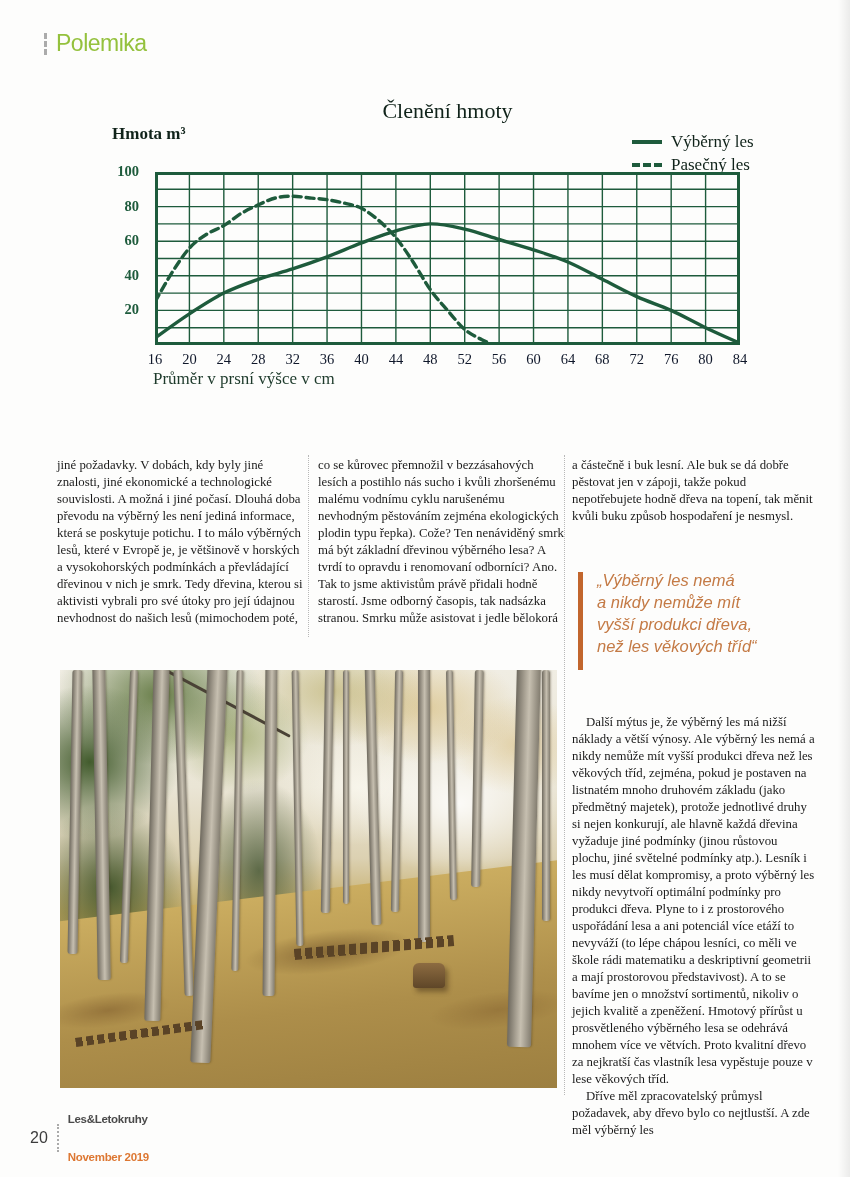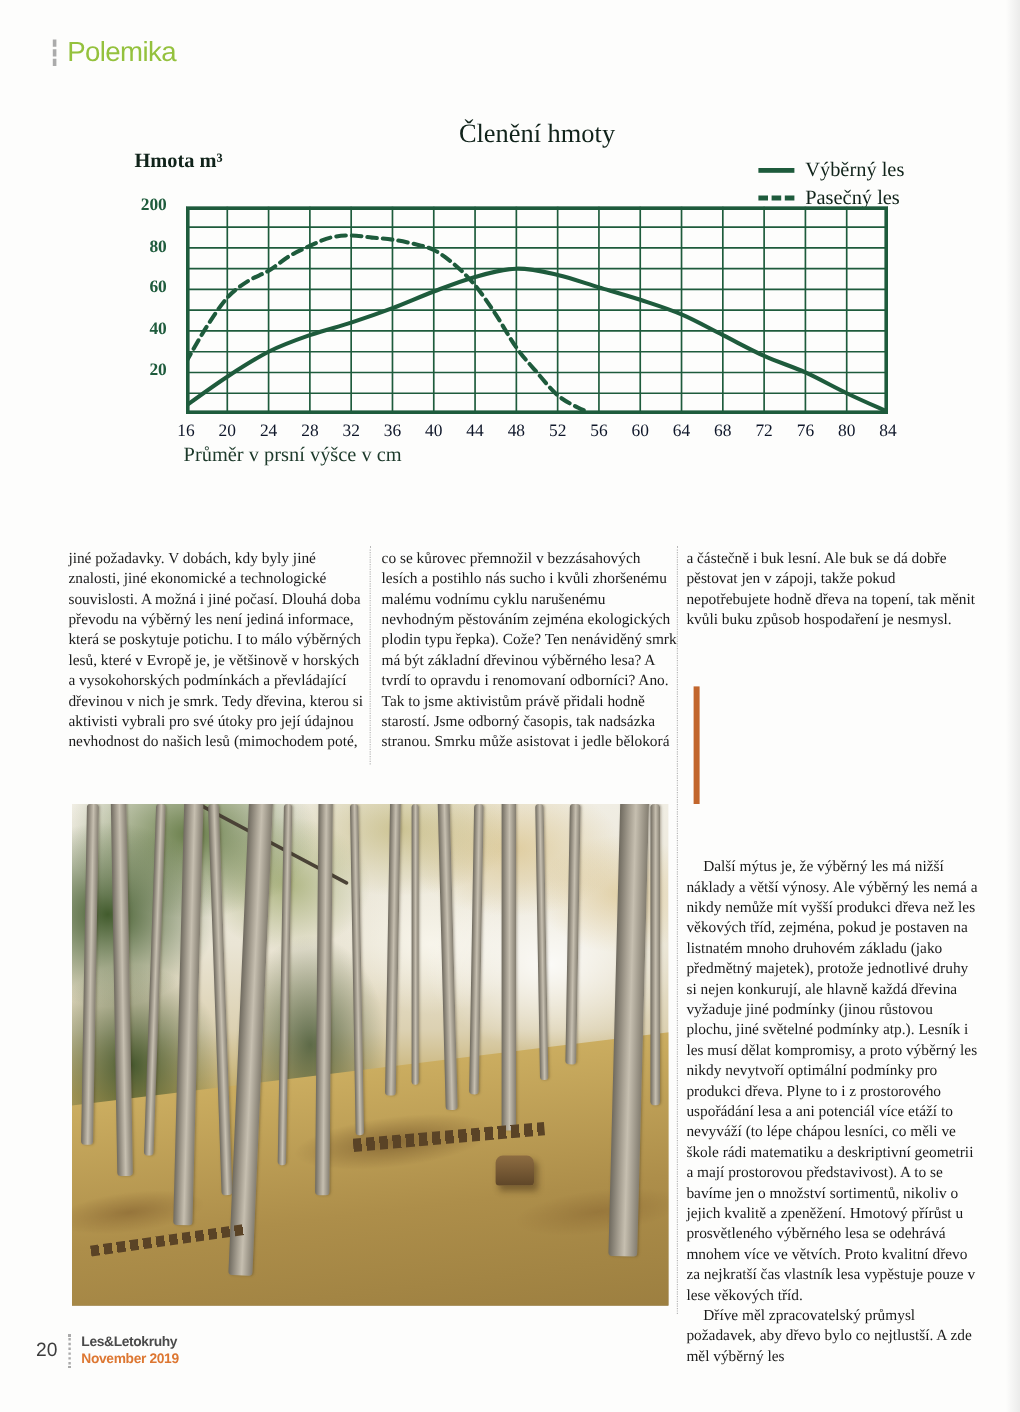--- a/index.html
+++ b/index.html
@@ -83,21 +83,21 @@
   .stump{position:absolute;left:71%;top:70%;width:32px;height:25px;
          background:linear-gradient(180deg,#8d6c41,#5f4628);border-radius:6px 6px 3px 3px;
          box-shadow:3px 4px 5px rgba(60,40,20,.45);}
 
   
   #footer{position:absolute;left:30px;top:1112px;display:flex;gap:9px;align-items:center;
           font-family:"Liberation Sans",sans-serif;}
   #page-num{font-size:16px;color:#3c3c3c;}
   .footer-div{height:28px;border-left:2px dotted #aaa;}
   .footer-mag{font-size:11.5px;font-weight:bold;color:#4a4a4a;line-height:14px;letter-spacing:-0.3px;}
-  .footer-date{font-size:11.5px;font-weight:bold;color:#dd7732;line-height:14px;letter-spacing:-0.3px;}
+  .footer-date{font-size:11.5px;font-weight:bold;color:#dd7732;line-height:14px;letter-spacing:-0.3px;margin-top:24px;}
 </style>
 </head>
 <body>
 
 <div class="page">
 
   <div class="kicker">
     <span class="kicker-bar"></span>
     <span>Polemika</span>
   </div>
@@ -147,21 +147,21 @@
         <line x1="0" y1="0" x2="585" y2="0" stroke="#1e5b3c" stroke-width="1.4"></line>
         <rect x="1.5" y="1.5" width="582" height="170" fill="none" stroke="#1e5b3c" stroke-width="3"></rect>
         <path d="M0.0,166.1C5.7,162.0 22.9,149.4 34.4,141.9C45.9,134.4 57.4,126.9 68.8,121.1C80.3,115.3 91.8,111.3 103.2,107.3C114.7,103.2 126.2,100.6 137.6,96.9C149.1,93.1 160.6,89.1 172.1,84.8C183.5,80.4 195.0,75.3 206.5,70.9C217.9,66.6 229.4,62.0 240.9,58.8C252.4,55.6 263.8,52.2 275.3,51.9C286.8,51.6 298.2,54.5 309.7,57.1C321.2,59.7 332.6,64.0 344.1,67.5C355.6,70.9 367.1,74.1 378.5,77.8C390.0,81.6 401.5,85.1 412.9,90.0C424.4,94.9 435.9,101.5 447.4,107.3C458.8,113.0 470.3,119.4 481.8,124.6C493.2,129.8 504.7,133.2 516.2,138.4C527.6,143.6 539.1,150.2 550.6,155.7C562.1,161.2 579.3,168.7 585.0,171.3" fill="none" stroke="#1e5b3c" stroke-width="3.4" stroke-linecap="round"></path>
         <path d="M0.0,129.8C2.9,124.8 11.5,109.3 17.2,100.3C22.9,91.4 28.7,82.5 34.4,76.1C40.1,69.8 45.9,66.0 51.6,62.3C57.4,58.5 63.1,57.1 68.8,53.6C74.6,50.2 80.3,45.0 86.0,41.5C91.8,38.1 97.5,35.5 103.2,32.9C109.0,30.3 114.7,27.4 120.4,26.0C126.2,24.5 131.9,24.2 137.6,24.2C143.4,24.2 149.1,25.4 154.9,26.0C160.6,26.5 166.3,26.8 172.1,27.7C177.8,28.5 183.5,29.7 189.3,31.1C195.0,32.6 200.7,33.4 206.5,36.3C212.2,39.2 217.9,43.5 223.7,48.4C229.4,53.3 235.1,58.8 240.9,65.7C246.6,72.7 252.4,81.3 258.1,90.0C263.8,98.6 269.6,109.6 275.3,117.6C281.0,125.7 286.8,131.8 292.5,138.4C298.2,145.0 304.0,152.5 309.7,157.4C315.4,162.3 322.6,165.5 326.9,167.8C331.2,170.1 334.1,170.7 335.5,171.3" fill="none" stroke="#1e5b3c" stroke-width="3.4" stroke-linecap="round" stroke-dasharray="8 5"></path>
       </svg>
     <div id="y-ticks">
         <span style="top: 138.4px;">20</span>
         <span style="top: 103.8px;">40</span>
         <span style="top: 69.2px;">60</span>
         <span style="top: 34.6px;">80</span>
-        <span style="top: 0px;">200</span>
+        <span style="top: 0px;">100</span>
       </div>
     <div id="x-ticks">
         <span style="left: 0px;">16</span>
         <span style="left: 34.4118px;">20</span>
         <span style="left: 68.8235px;">24</span>
         <span style="left: 103.235px;">28</span>
         <span style="left: 137.647px;">32</span>
         <span style="left: 172.059px;">36</span>
         <span style="left: 206.471px;">40</span>
         <span style="left: 240.882px;">44</span>
@@ -187,20 +187,24 @@
   </div>
 
   <div class="col" id="col2">
     <p>co se kůrovec přemnožil v bezzásahových lesích a postihlo nás sucho i kvůli zhoršenému malému vodnímu cyklu narušenému nevhodným pěstováním zejména ekologických plodin typu řepka). Cože? Ten nenáviděný smrk má být základní dřevinou výběrného lesa? A tvrdí to opravdu i renomovaní odborníci? Ano. Tak to jsme aktivistům právě přidali hodně starostí. Jsme odborný časopis, tak nadsázka stranou. Smrku může asistovat i jedle bělokorá</p>
   </div>
 
   <div class="col" id="col3">
     <p>a částečně i buk lesní. Ale buk se dá dobře pěstovat jen v zápoji, takže pokud nepotřebujete hodně dřeva na topení, tak měnit kvůli buku způsob hospodaření je nesmysl.</p>
     <div class="quote">
       <span class="quote-bar"></span>
+      <span class="quote-text">„Výběrný les nemá
+a nikdy nemůže mít
+vyšší produkci dřeva,
+než les věkových tříd“</span>
     </div>
     <p class="indent body2">Další mýtus je, že výběrný les má nižší náklady a větší výnosy. Ale výběrný les nemá a nikdy nemůže mít vyšší produkci dřeva než les věkových tříd, zejména, pokud je postaven na listnatém mnoho druhovém základu (jako předmětný majetek), protože jednotlivé druhy si nejen konkurují, ale hlavně každá dřevina vyžaduje jiné podmínky (jinou růstovou plochu, jiné světelné podmínky atp.). Lesník i les musí dělat kompromisy, a proto výběrný les nikdy nevytvoří optimální podmínky pro produkci dřeva. Plyne to i z prostorového uspořádání lesa a ani potenciál více etáží to nevyváží (to lépe chápou lesníci, co měli ve škole rádi matematiku a deskriptivní geometrii a mají prostorovou představivost). A to se bavíme jen o množství sortimentů, nikoliv o jejich kvalitě a zpeněžení. Hmotový přírůst u prosvětleného výběrného lesa se odehrává mnohem více ve větvích. Proto kvalitní dřevo za nejkratší čas vlastník lesa vypěstuje pouze v lese věkových tříd.</p>
     <p class="indent">Dříve měl zpracovatelský průmysl požadavek, aby dřevo bylo co nejtlustší. A zde měl výběrný les</p>
   </div>
 
   <div id="photo">
     <span class="foliage"></span>
     <span class="ground"></span>
     <span class="branch"></span>
     <span class="trunk" style="left:2%;top:0;width:10px;height:68%;transform:rotate(1deg);"></span>

